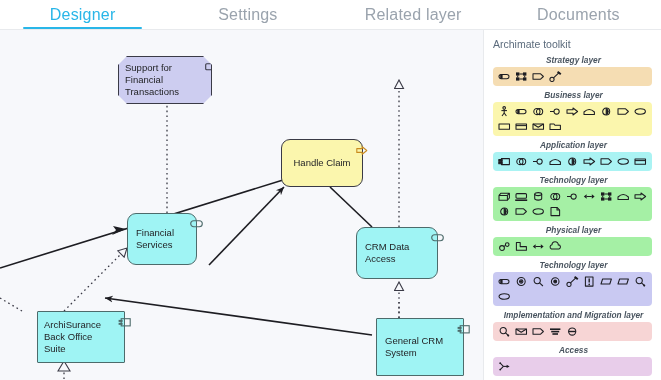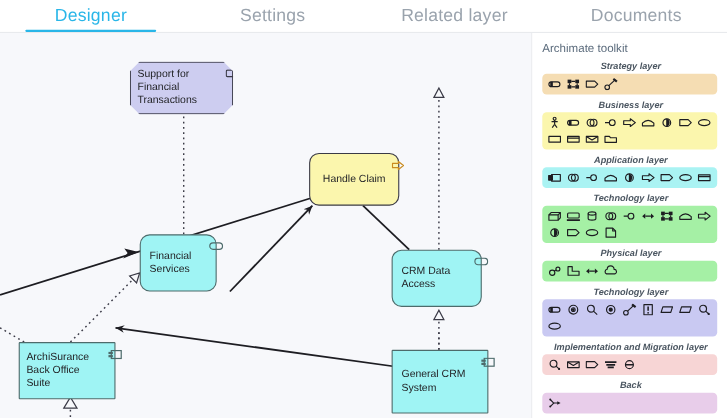--- a/index.html
+++ b/index.html
@@ -45,21 +45,21 @@
   .nicon { position: absolute; right: 6px; top: 6px; }
 
   
   .oct {
     background: #cdcdf0; border: 1.4px solid #3a3a46;
     clip-path: polygon(9px 0,calc(100% - 9px) 0,100% 9px,100% calc(100% - 9px),
                        calc(100% - 9px) 100%,9px 100%,0 calc(100% - 9px),0 9px);
   }
   .rrect { background: #fbf6ad; border: 1.4px solid #3a3a46; border-radius: 9px; }
   .appsvc { background: #9ff4f4; border: 1.4px solid #4d6b6b; border-radius: 9px; }
-  .appcmp { background: #9ff4f4; border: 1.4px solid #4d6b6b; border-radius: 1px; }
+  .appcmp { background: #9ff4f4; border: 1.4px solid #4d6b6b; border-radius: 1px; margin-left: 20px; }
 
   
   .panel {
     position: absolute; left: 484px; top: 30px; width: 177px; height: 350px;
     background: #ffffff; padding: 8px 9px 0 9px; overflow: hidden;
   }
   .panel-title { font-size: 10.5px; color: #5b6b7c; margin-bottom: 5px; }
   .grp { margin-bottom: 4px; text-align: center; }
   .grp-title {
     font-size: 8.3px; font-style: italic; font-weight: bold;
@@ -691,21 +691,21 @@
               <svg width="13" height="11" viewBox="0 0 13 11">
                 <g fill="none" stroke="#1d1d22" stroke-width="1.05" stroke-linejoin="round">
                   <circle cx="6.2" cy="5.5" r="3.6"></circle>
                   <path d="M2.6,5.5 L9.8,5.5" stroke-width="1.4"></path>
                 </g>
               </svg>
             </span>
           </div>
         </div>
         <div class="grp">
-          <div class="grp-title">Back</div>
+          <div class="grp-title">Access</div>
           <div class="grp-body" style="background: rgb(232, 205, 234);">
             <span class="tkicon">
               <svg width="13" height="11" viewBox="0 0 13 11">
                 <g fill="none" stroke="#1d1d22" stroke-width="1.05" stroke-linejoin="round">
                   <circle cx="2.2" cy="2.2" r="0.9" fill="#1d1d22" stroke="none"></circle>
                   <circle cx="2.2" cy="8.6" r="0.9" fill="#1d1d22" stroke="none"></circle>
                   <path d="M2.2,2.2 L5.4,5.4 L2.2,8.6"></path>
                   <path d="M5.4,5.4 L9.6,5.4"></path>
                   <path d="M11.6,5.4 L8.6,3.8 L8.6,7 Z" fill="#1d1d22" stroke="none"></path>
                 </g>

